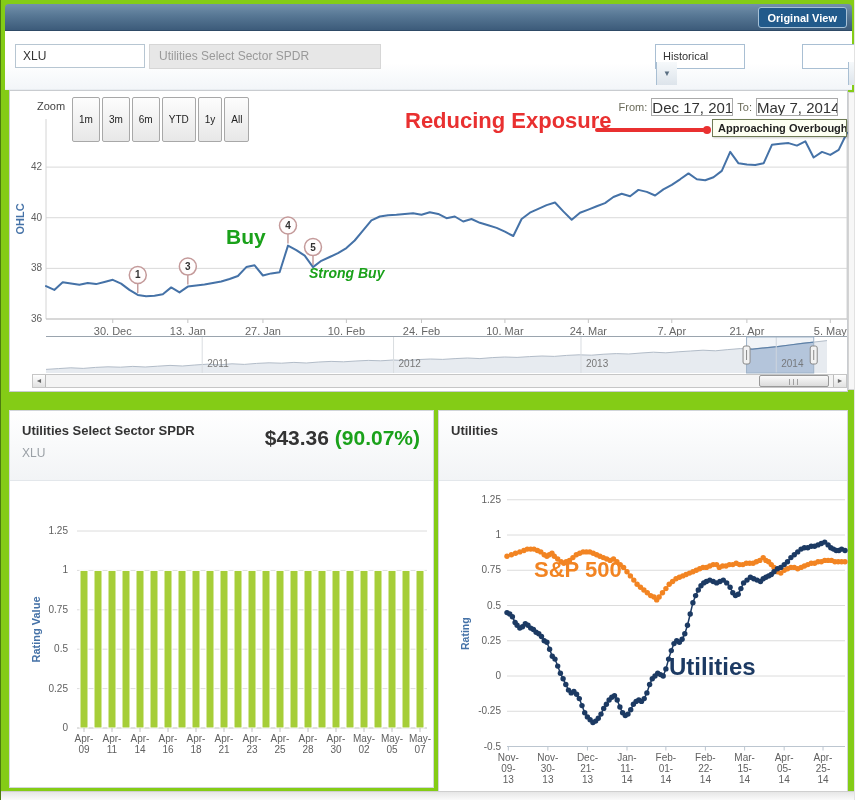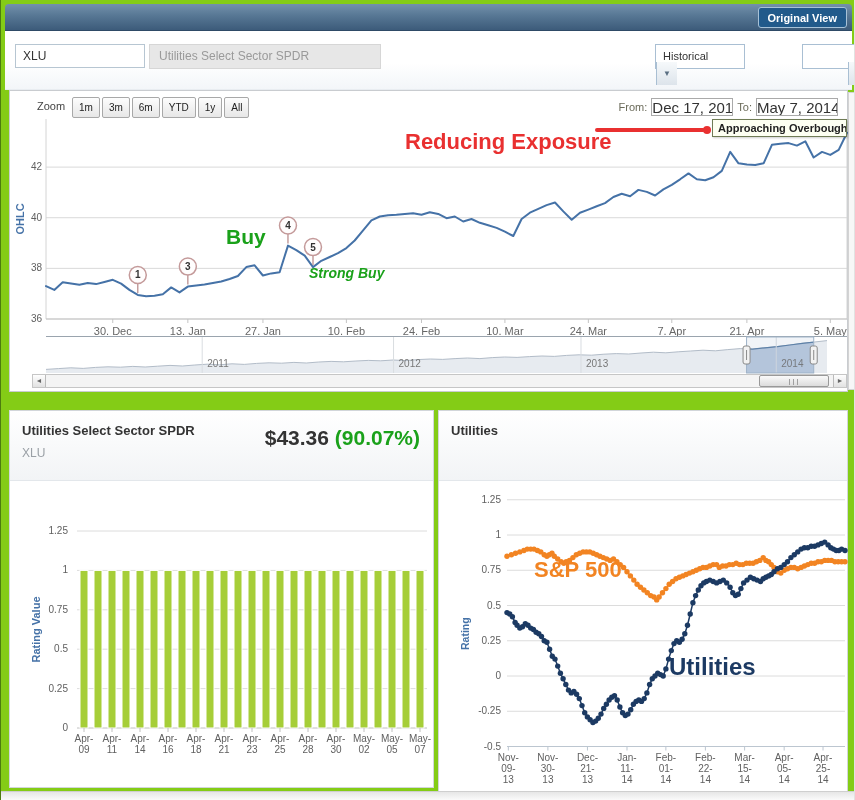--- a/index.html
+++ b/index.html
@@ -29,21 +29,21 @@
   .dd-label { flex:1; font-size:11px; color:#333; padding:5px 0 0 7px; }
   .dd-btn { width:21px; text-align:center; line-height:23px; font-size:8px; color:#5a6f82;
             background:linear-gradient(#f6f9fb,#dde4eb); border-left:1px solid #a9bfd3; }
 
   
   .chart-panel { position:absolute; left:8px; top:90px; width:839px; height:302px;
                  border:1px solid #c9ccd0; background:#fff; }
   .controls { position:absolute; left:0; top:6px; width:100%; height:20px; z-index:5; }
   .zoom-lbl { position:absolute; left:27px; top:3px; font-size:11px; color:#444; }
   .zoom-btns { position:absolute; left:62px; top:0; display:flex; gap:2px; }
-  .zbtn { font-size:10px; color:#222; padding:4px 6px; cursor:pointer; font-family:inherit;
+  .zbtn { font-size:10px; color:#222; padding:16px 6px; cursor:pointer; font-family:inherit;
           background:linear-gradient(#fdfdfd,#e7e7e7); border:1px solid #a8a8a8; border-radius:2px; }
   .range { position:absolute; right:9px; top:1px; display:flex; align-items:center; gap:4px; }
   .rng-lbl { font-size:11px; color:#6b6b5a; }
   .rng-input { width:82px; height:18px; border:1px solid #aaa; font-size:15px; color:#333;
                text-align:center; font-family:inherit; }
   #main-svg { position:absolute; left:0; top:0; width:839px; height:283px; }
 
   .annot { position:absolute; font-weight:bold; white-space:nowrap; z-index:4; }
   .pline { position:absolute; height:4px; border-radius:2px; z-index:4; }
   .pline .pdot { position:absolute; right:-6px; top:-2px; width:8px; height:8px; border-radius:50%; background:inherit; }
@@ -201,21 +201,21 @@
         <g>
           <rect x="800.223" y="255" width="7" height="18" rx="2" fill="#f2f2f2" stroke="#8a8a8a"></rect>
           <line x1="803.723" y1="259" x2="803.723" y2="269" stroke="#8a8a8a"></line>
         </g>
       </svg>
     <div class="hscroll">
       <div class="sb-btn sb-left">◄</div>
       <div class="sb-btn sb-right">►</div>
       <div class="sb-thumb"></div>
     </div>
-  <div class="annot" style="left: 395px; top: 38px; color: rgb(233, 48, 48); font-size: 22px;">Reducing Exposure</div>
+  <div class="annot" style="left: 395px; top: 17px; color: rgb(233, 48, 48); font-size: 22px;">Reducing Exposure</div>
       <div class="annot" style="left: 216px; top: 134px; color: rgb(26, 161, 26); font-size: 21px;">Buy</div>
       <div class="annot" style="left: 299px; top: 174px; color: rgb(26, 161, 26); font-size: 14px; font-style: italic;">Strong Buy</div>
       <div class="pline" style="left: 585px; top: 37px; width: 110px; background: rgb(233, 48, 48);">
         <div class="pdot"></div>
       </div>
       <div class="flag" style="left: 702px; top: 28px; width: 135px;">Approaching Overbought</div>
     </div>
 
   <div class="vscroll"></div>
 

